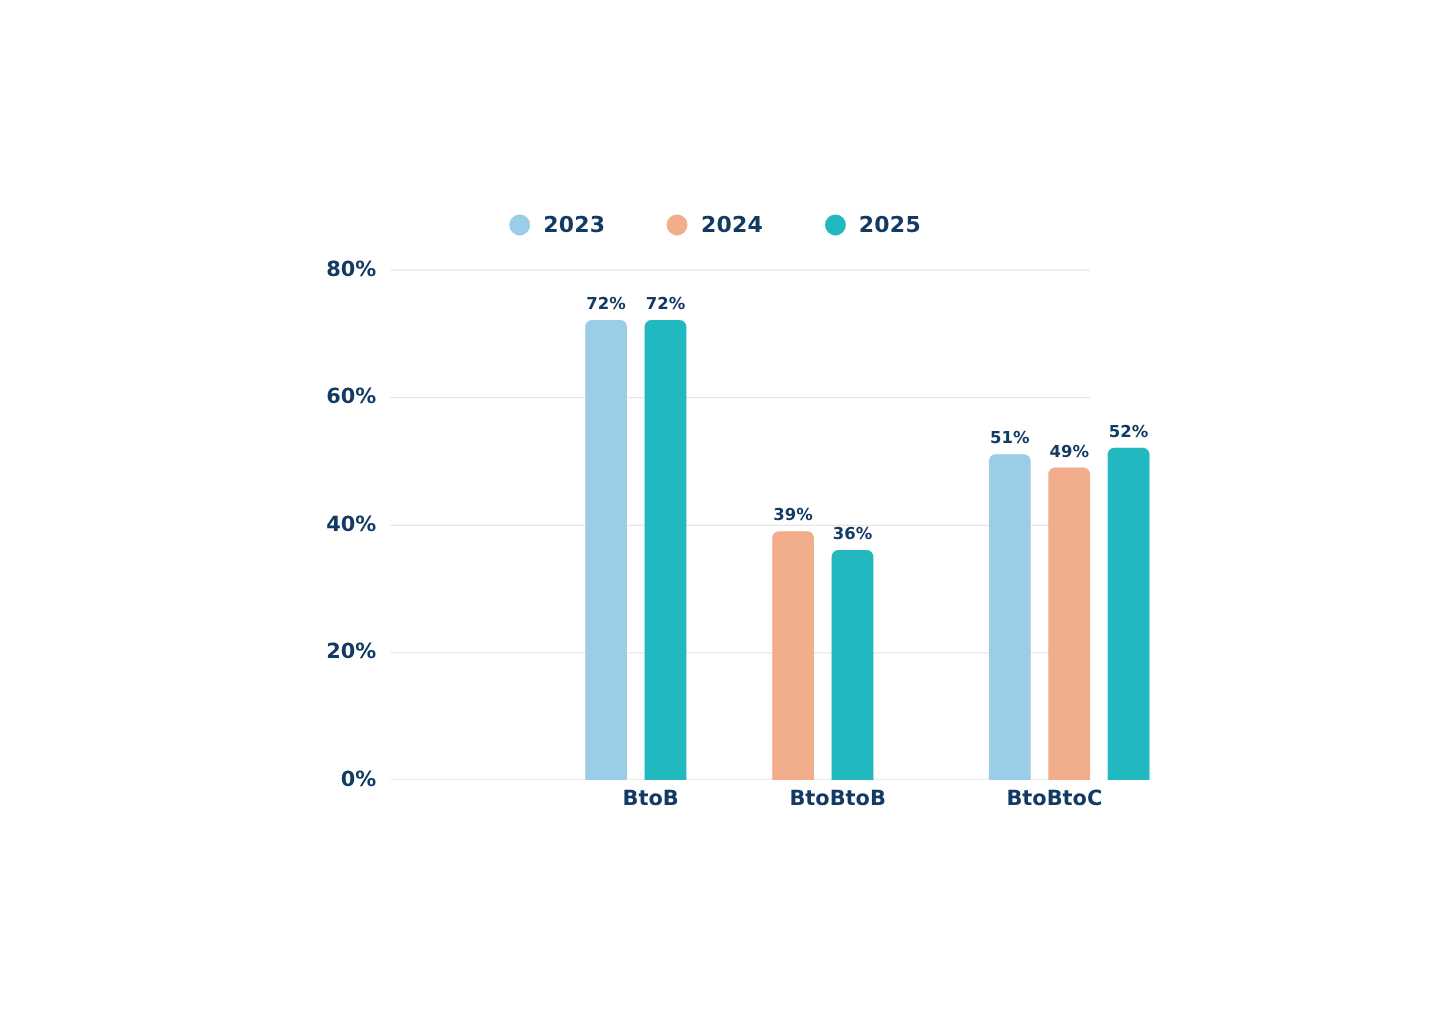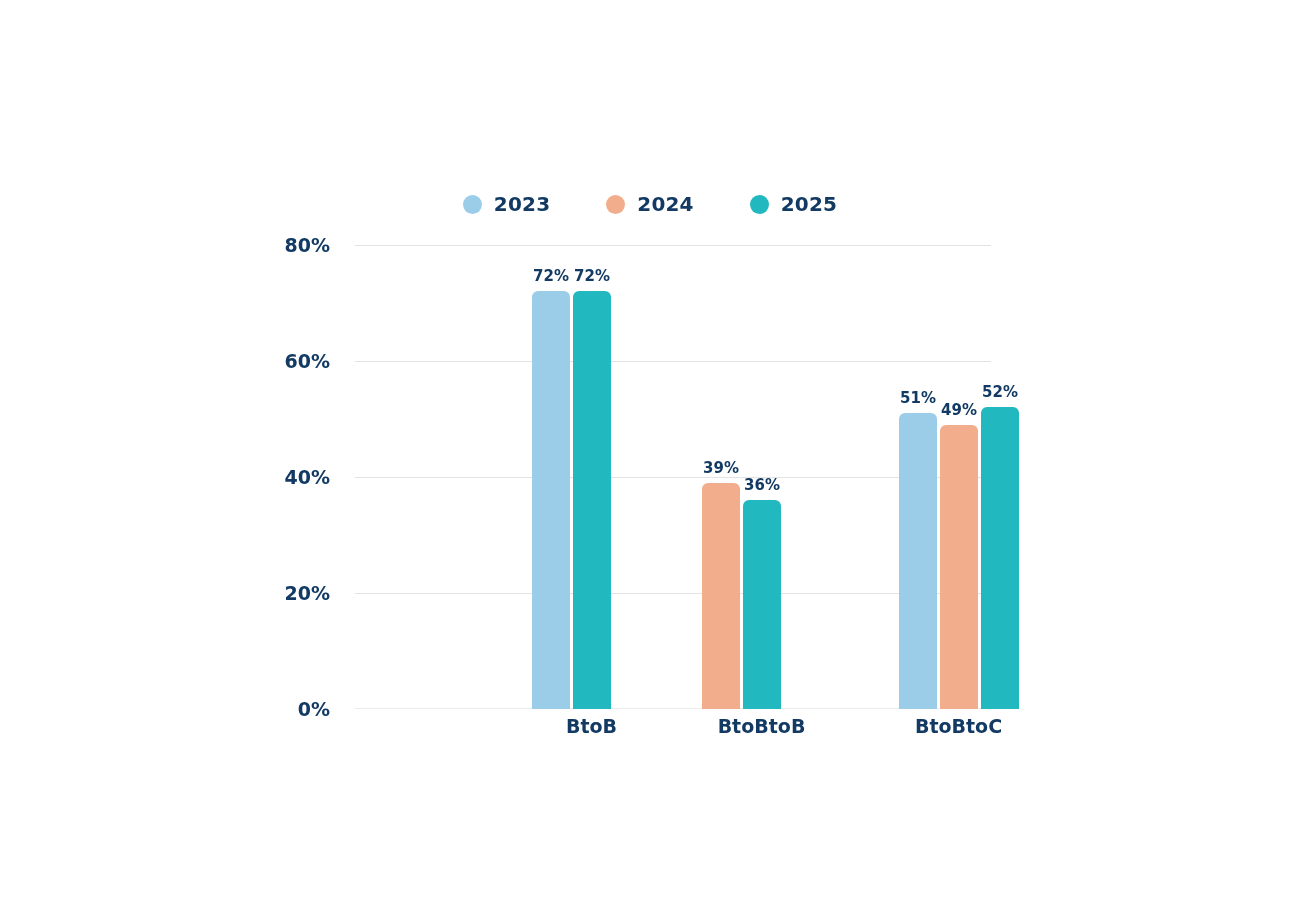--- a/index.html
+++ b/index.html
@@ -72,21 +72,21 @@
   .baseline {
     position: absolute;
     left: 0;
     bottom: 0;
     width: 636px;
     height: 1px;
     background: #ececec;
   }
   .ytick-wrap {
     position: absolute;
-    left: 268px;
+    left: 280px;
     top: 245px;
     width: 62px;
     height: 464px;
   }
   .ytick-inner {
     position: absolute;
     right: 0;
     transform: translateY(-50%);
     font-size: 19px;
     font-weight: bold;
@@ -101,21 +101,21 @@
     bottom: 0;
     height: 464px;
   }
   .group-bars {
     position: absolute;
     left: 0;
     bottom: 0;
     height: 464px;
     display: flex;
     align-items: flex-end;
-    gap: 3px;
+    gap: 16px;
   }
   .bar-col {
     position: relative;
     width: 38px;
     height: 100%;
     display: flex;
     flex-direction: column;
     justify-content: flex-end;
   }
   .bar {

